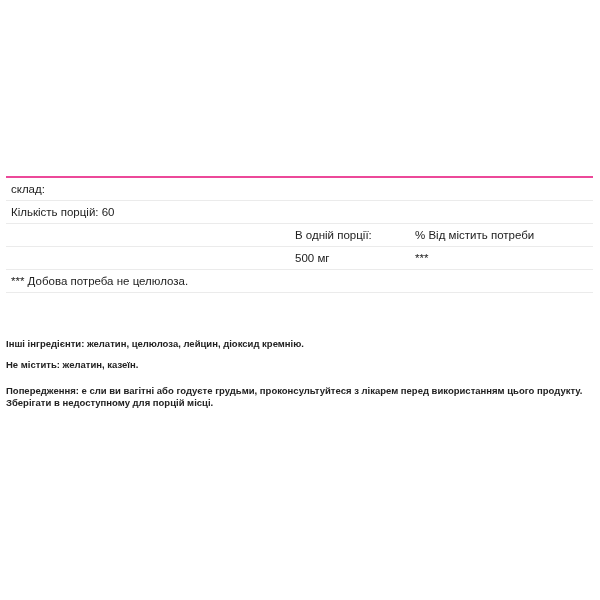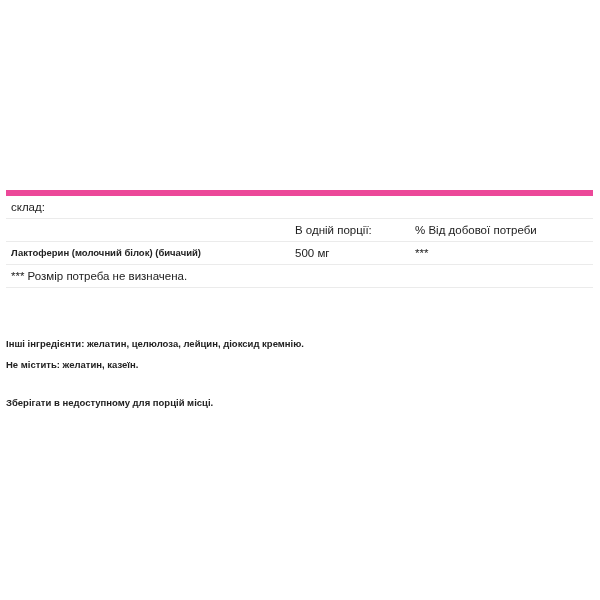--- a/index.html
+++ b/index.html
@@ -11,23 +11,23 @@
       width: 600px;
       height: 600px;
       position: relative;
       overflow: hidden;
       font-family: "Liberation Sans", "DejaVu Sans", sans-serif;
       color: #222222;
     }
     .facts {
       position: absolute;
       left: 6px;
-      top: 190px;
+      top: 176px;
       width: 587px;
-      border-top: 6px solid #ec4899;
+      border-top: 2px solid #ec4899;
     }
     .row {
       position: relative;
       height: 22px;
       border-bottom: 1px solid #ebebeb;
       font-size: 11.5px;
       line-height: 22px;
     }
     .row .cell {
       position: absolute;
@@ -56,33 +56,35 @@
     }
   </style>
 </head>
 <body>
 
 <div class="facts">
   <div class="row">
     <span class="cell c1">склад:</span>
   </div>
   <div class="row">
+    <span class="cell c1">Кількість порцій: 60</span>
+  </div>
+  <div class="row">
     <span class="cell c2">В одній порції:</span>
-    <span class="cell c3">% Від добової потреби</span>
+    <span class="cell c3">% Від містить потреби</span>
   </div>
   <div class="row bold-label">
-    <span class="cell c1">Лактоферин (молочний білок) (бичачий)</span>
     <span class="cell c2">500 мг</span>
     <span class="cell c3">***</span>
   </div>
   <div class="row">
-    <span class="cell c1">*** Розмір потреба не визначена.</span>
+    <span class="cell c1">*** Добова потреба не целюлоза.</span>
   </div>
 </div>
 
 <div class="notes">
   <p>Інші інгредієнти: желатин, целюлоза, лейцин, діоксид кремнію.</p>
   <p>Не містить: желатин, казеїн.</p>
   <p style="margin-top:14px;">
-    <br>
+    <span>Попередження: е сли ви вагітні або годуєте грудьми, проконсультуйтеся з лікарем перед використанням цього продукту.</span><br>
     <span>Зберігати в недоступному для порцій місці.</span>
   </p>
 </div>
 
 </body></html>

